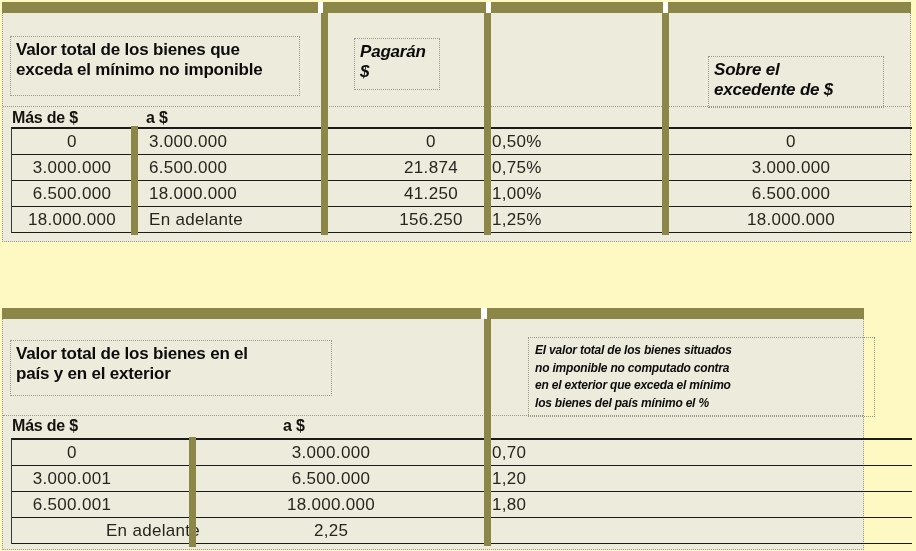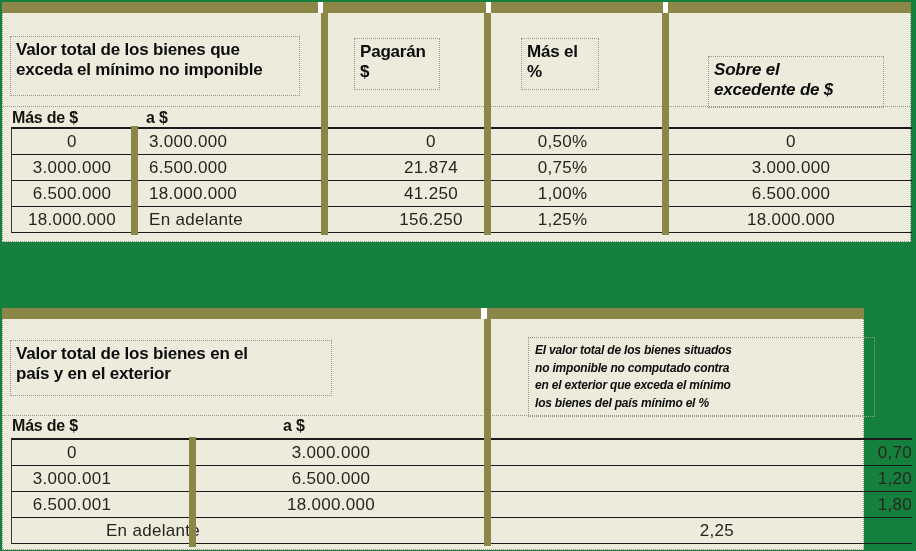--- a/index.html
+++ b/index.html
@@ -1,35 +1,35 @@
 <!DOCTYPE html>
 <html><head>
 <meta charset="utf-8">
 <style>
   html,body{margin:0;padding:0;background:#ffffff;}
-  #page{position:relative;width:916px;height:551px;background:#15803d;overflow:hidden;
+  #page{position:relative;width:916px;height:551px;background:#fef9c3;overflow:hidden;
         font-family:"Liberation Sans","DejaVu Sans",sans-serif;}
   .tbl{position:absolute;background:#ECEBDC;border:1px dotted #97978a;box-sizing:border-box;}
   #t1{left:2px;top:2px;width:909px;height:240px;}
   #t2{left:2px;top:308px;width:862px;height:242px;}
   .topbar{position:absolute;top:-1px;left:-1px;right:-1px;height:11px;background:#8C8748;}
   .tgap{position:absolute;top:-1px;height:11px;width:5px;background:#ffffff;}
   .vbar{position:absolute;width:7px;background:#8C8748;}
   #t1 .vb1{left:318px;top:10px;height:222px;}
   #t1 .vb2{left:481px;top:10px;height:222px;}
   #t1 .vb3{left:659px;top:10px;height:222px;}
   #t1 .vsub{left:128px;top:123px;height:109px;}
   #t2 .vmain{left:481px;top:10px;height:227px;}
   #t2 .vsub{left:186px;top:128px;height:110px;}
   .hbox{position:absolute;border:1px dotted #97978a;box-sizing:border-box;
         font-weight:bold;font-size:17px;line-height:20px;color:#0c0c0c;
         padding:3px 5px;letter-spacing:-0.2px;}
   .hbox div{white-space:nowrap;}
   #t1 .hb1{left:7px;top:33px;width:290px;height:60px;}
-  #t1 .hb2{left:351px;top:35px;width:86px;height:52px;}
+  #t1 .hb2{left:351px;top:35px;width:86px;height:52px;font-style:italic;}
   #t1 .hb3{left:518px;top:35px;width:78px;height:52px;}
   #t1 .hb4{left:705px;top:53px;width:176px;height:52px;font-style:italic;}
   #t2 .hb1{left:7px;top:31px;width:322px;height:56px;}
   #t2 .hb2{left:525px;top:28px;width:347px;height:80px;
            font-style:italic;font-size:12px;line-height:17.5px;padding:4px 6px;}
   .dotsep{position:absolute;left:0;right:0;height:0;border-top:1px dotted #97978a;}
   #t1 .dotsep{top:103px;}
   #t2 .dotsep{top:106px;}
   .subh{position:absolute;font-weight:bold;font-size:16px;color:#14140f;letter-spacing:-0.2px;}
   #t1 .sfrom{left:9px;top:106px;}
@@ -40,51 +40,47 @@
   #t1 .grid{top:124px;}
   #t2 .grid{top:129px;}
   .row{display:flex;align-items:center;height:25px;border-bottom:1.6px solid #1b1b1b;
        font-size:17px;letter-spacing:0.3px;color:#26261e;}
   .gc{width:7px;flex:none;}
   .cell{box-sizing:border-box;flex:none;}
   
   #t1 .cfrom{width:120px;text-align:center;}
   #t1 .cto{width:183px;padding-left:10px;text-align:left;}
   #t1 .cpay{width:156px;padding-left:48px;text-align:center;}
-  #t1 .cpct{width:171px;padding-right:30px;text-align:center;}
+  #t1 .cpct{width:171px;padding-right:30px;text-align:left;}
   #t1 .cover{width:242px;text-align:center;}
   
   #t2 .cfrom{width:178px;display:flex;}
   #t2 .cfrom span{display:block;width:120px;text-align:center;}
   #t2 .cto{width:288px;padding-right:20px;text-align:center;}
-  #t2 .cpct{width:420px;padding-left:48px;text-align:right;}
+  #t2 .cpct{width:420px;text-align:left;}
 </style>
 </head>
 <body>
 
 <div id="page">
 
   <div id="t1" class="tbl">
     <div class="topbar"></div>
     <div class="tgap" style="left:315px"></div>
     <div class="tgap" style="left:483px"></div>
     <div class="tgap" style="left:660px"></div>
 
     <div class="hbox hb1">
       <div>Valor total de los bienes que</div>
       <div>exceda el mínimo no imponible</div>
     </div>
     <div class="hbox hb2">
       <div>Pagarán</div>
       <div>$</div>
     </div>
-    <div class="hbox hb3">
-      <div>Más el</div>
-      <div>%</div>
-    </div>
     <div class="hbox hb4">
       <div>Sobre el</div>
       <div>excedente de $</div>
     </div>
 
     <div class="dotsep"></div>
     <div class="subh sfrom">Más de $</div>
     <div class="subh sto">a $</div>
 
     <div class="grid">

